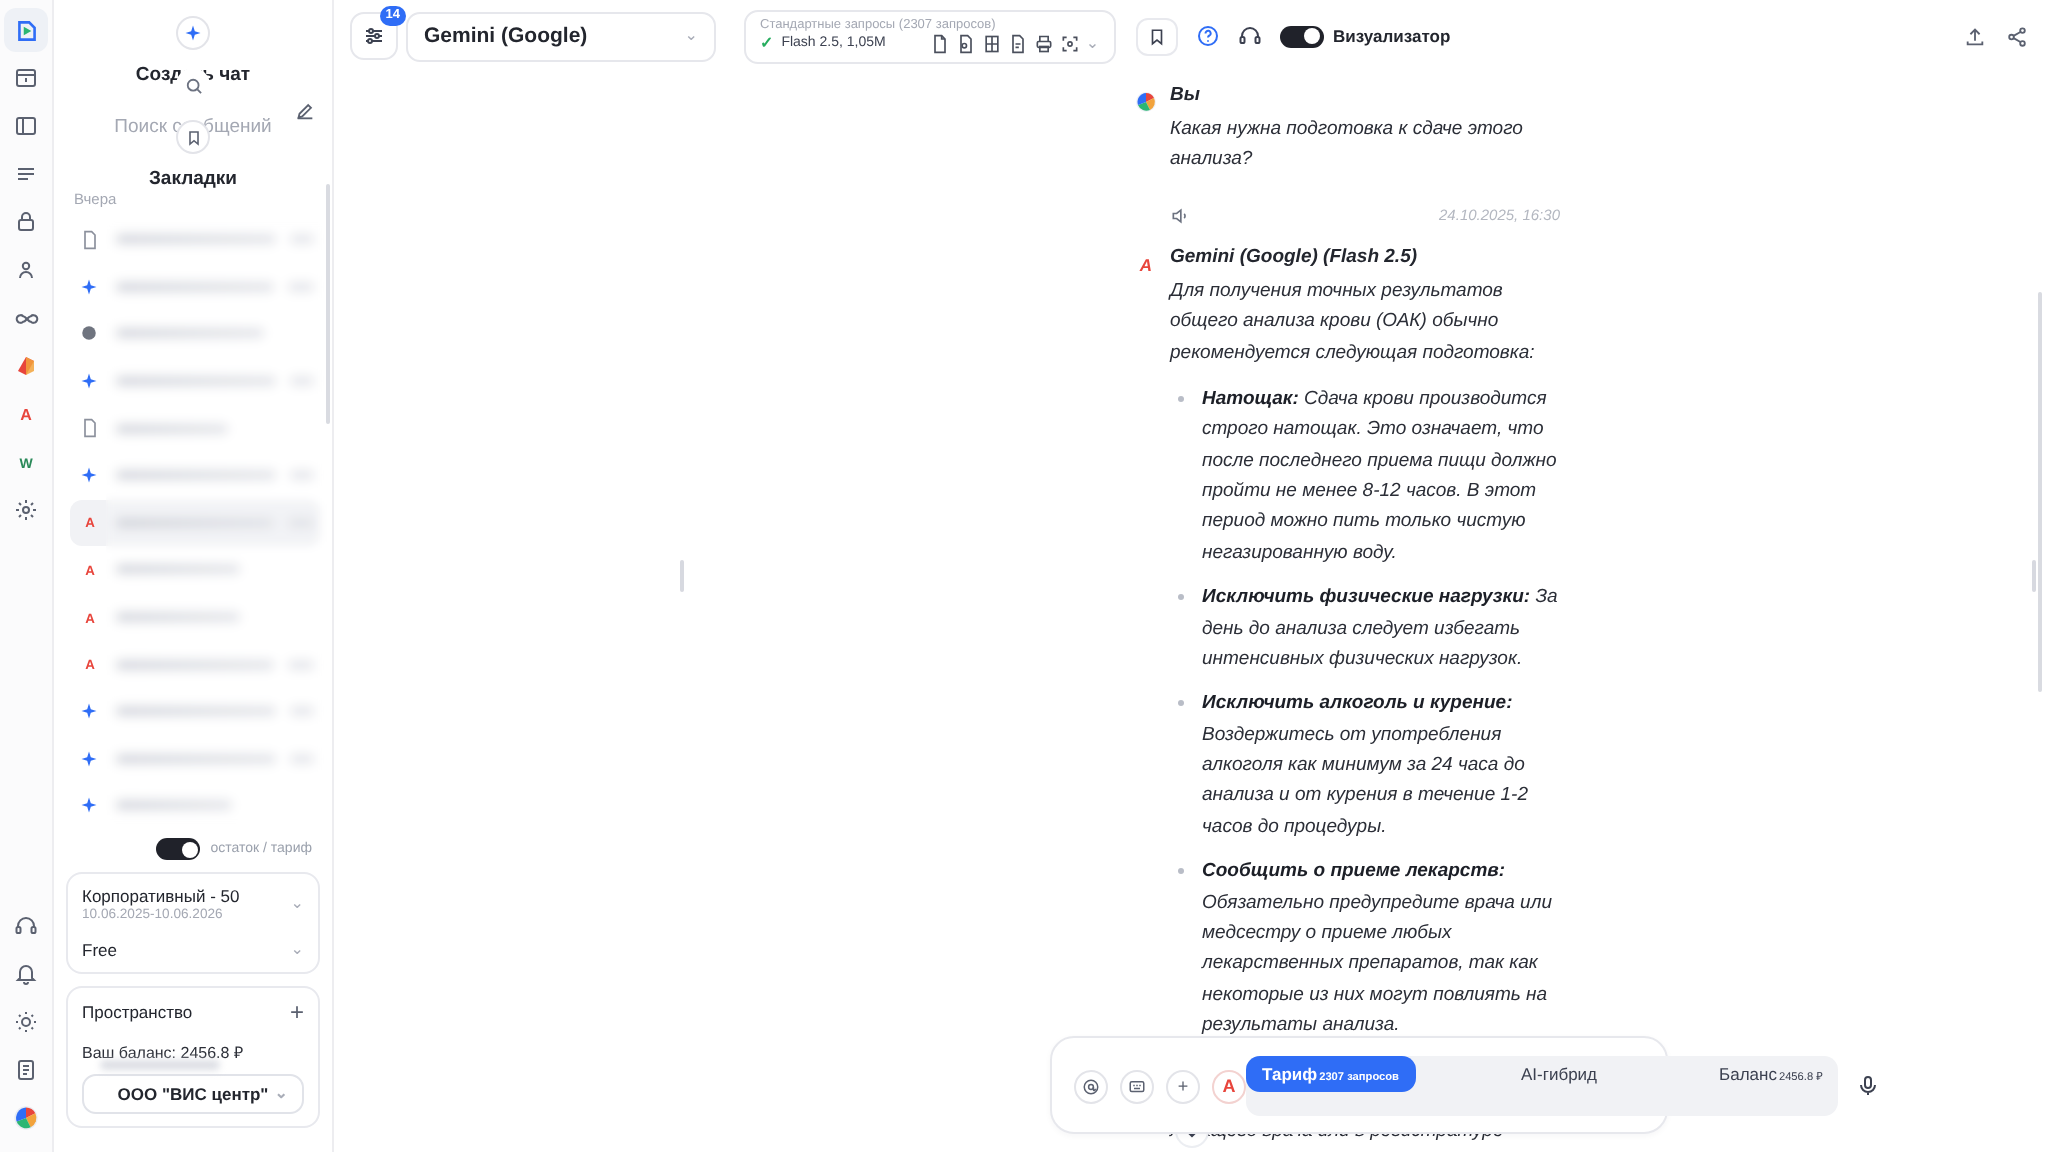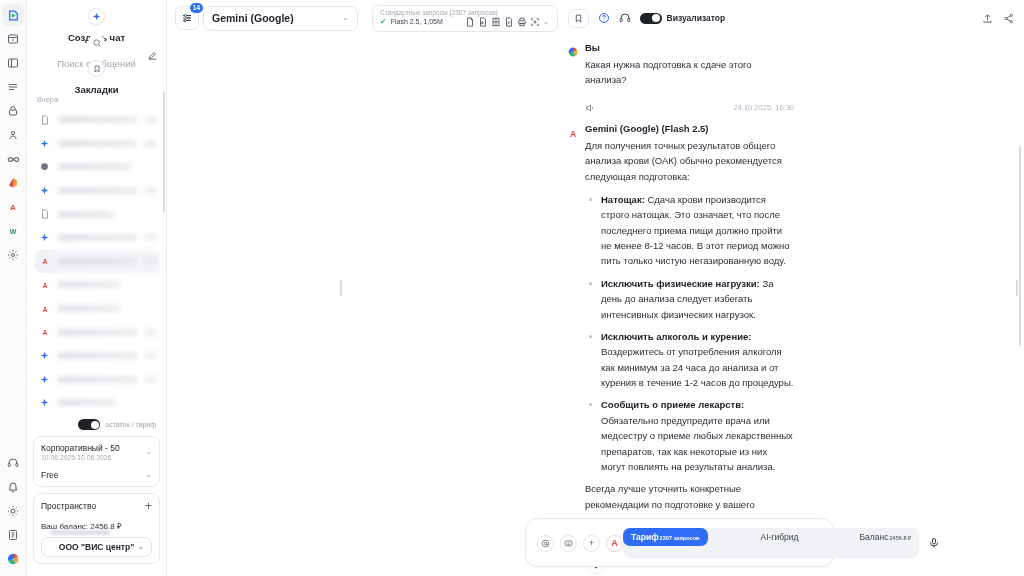--- a/index.html
+++ b/index.html
@@ -175,21 +175,21 @@
   .tr-ico.q { color: #2f6df6; }
   .viz-toggle { display: flex; align-items: center; gap: 5px; cursor: pointer; }
   .viz-label { font-size: 8.5px; font-weight: 700; color: #23262e; }
   .spacer { flex: 1 1 auto; }
   .corner-icons { display: flex; align-items: center; gap: 10px; }
 
   
   .chatwrap { flex: 1 1 auto; position: relative; overflow: hidden; }
   .chat {
     position: absolute; inset: 0;
-    padding: 6px 2px 0 0; overflow: hidden;
+    padding: 6px 16px 0 0; overflow: hidden; font-style: italic;
   }
   .msg { display: flex; gap: 8px; padding: 0 230px 0 396px; }
   .msg-inner { flex: 1 1 auto; min-width: 0; }
   .ava { width: 12px; height: 12px; flex: 0 0 12px; margin-top: 2px;
          position: absolute; left: 400px; }
   .msg { position: relative; padding-left: 418px; padding-right: 228px; }
   .author { font-size: 9.5px; font-weight: 700; color: #23262e;
             margin-bottom: 4px; }
   .body { font-size: 9.5px; color: #2b2e37; line-height: 1.62; }
   .body p { margin-bottom: 10px; }

